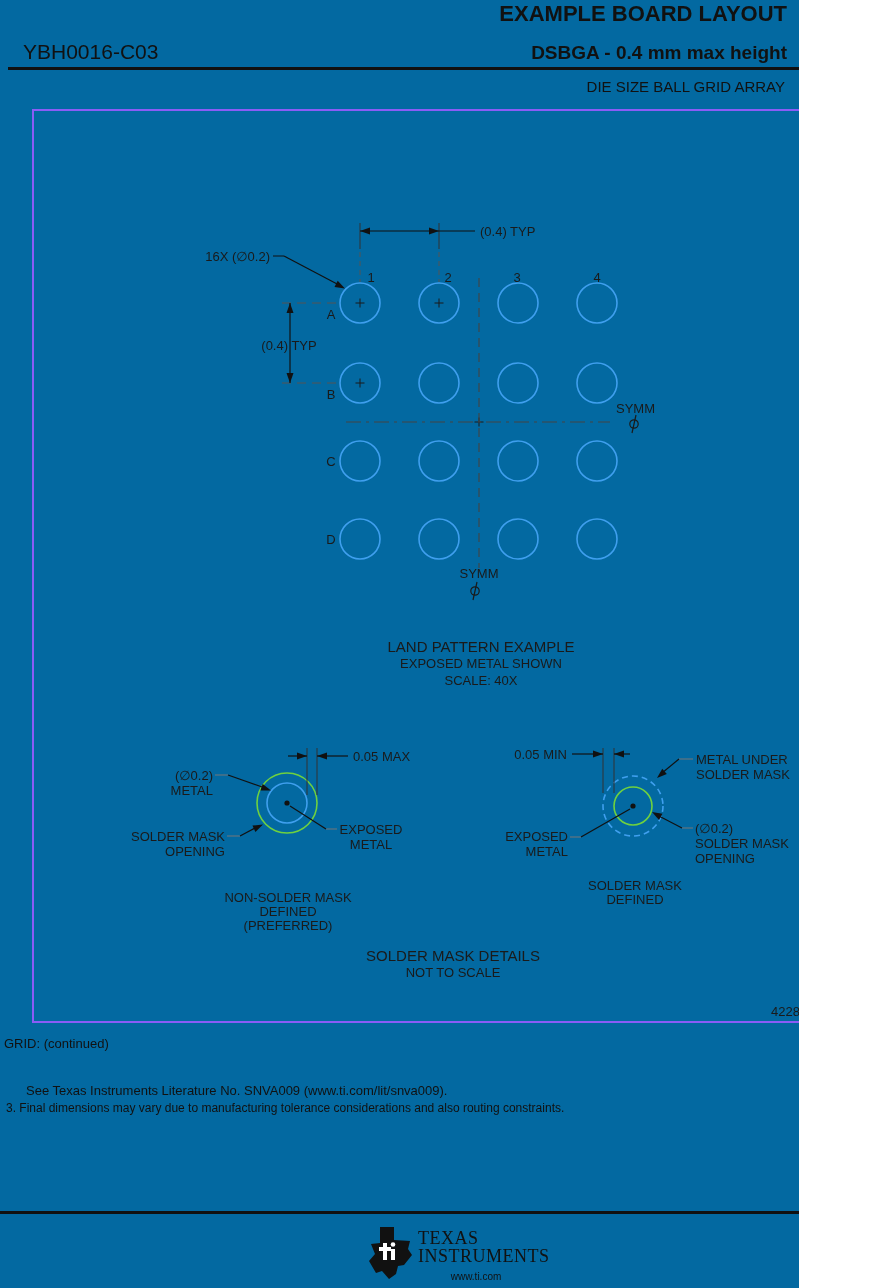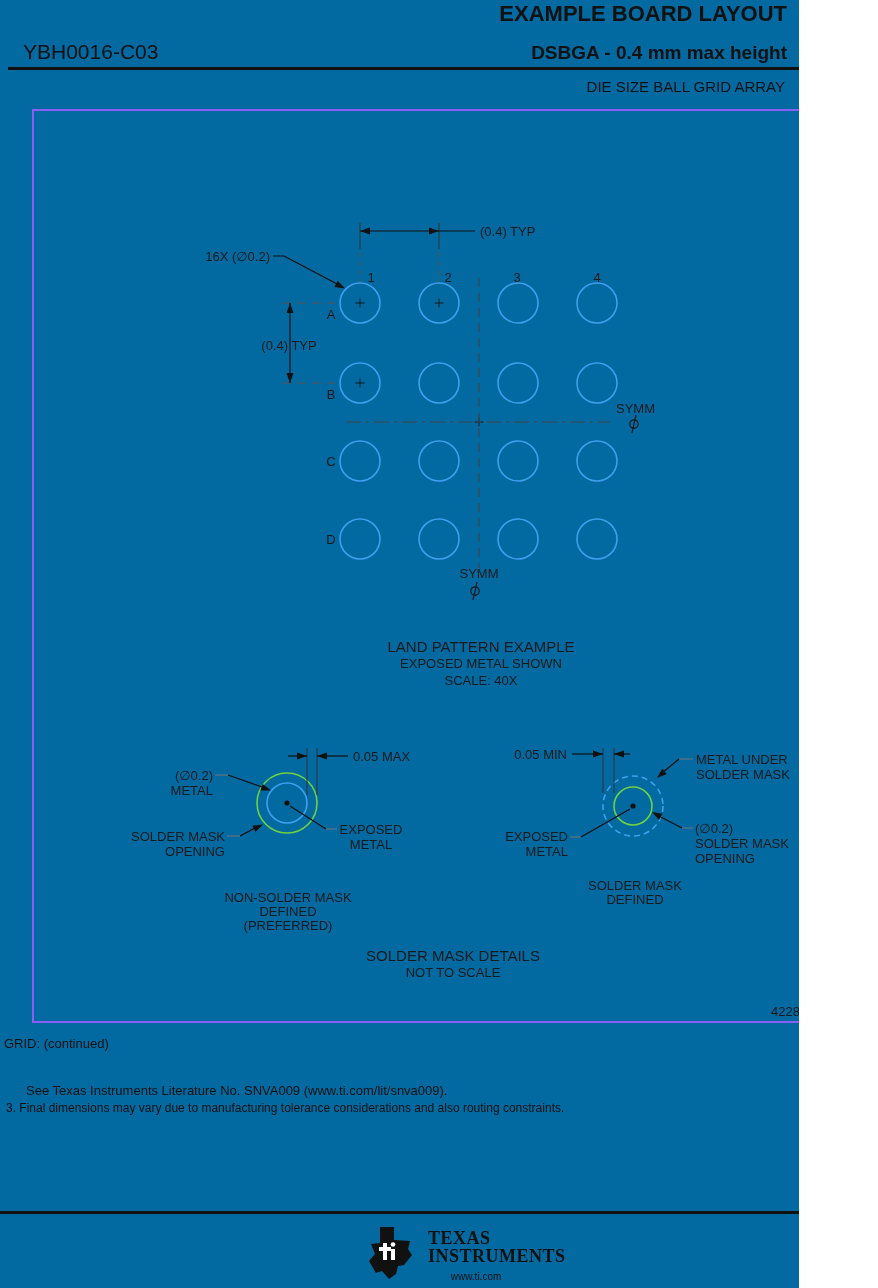--- a/index.html
+++ b/index.html
@@ -13,21 +13,21 @@
   .hdr-pkg{top:78px;right:14px;font-size:15px;}
   .draw-box{top:109px;left:1px;width:872px;height:914px;border:2px solid #8b5cf6;box-sizing:border-box;margin-left:31px;}
   svg{display:block;}
   svg text{font-family:"Liberation Sans",sans-serif;fill:#1a1a1a;font-size:13px;}
   .t15{font-size:15px;}
   .notes-head{top:1036px;left:4px;font-size:13px;}
   .note-l1{top:1066px;left:6px;font-size:12px;margin-top:35px;}
   .note-l2{top:1083px;left:26px;font-size:13px;}
   .foot-rule{top:1211px;left:0;width:878px;height:3px;background:#111;}
   .logo{top:1226px;left:366px;display:flex;}
-  .brand{margin-left:16px;margin-top:3px;font-family:"Liberation Serif",serif;font-weight:bold;line-height:18px;font-size:18px;letter-spacing:.5px;}
+  .brand{margin-left:6px;margin-top:3px;font-family:"Liberation Serif",serif;font-weight:normal;line-height:18px;font-size:18px;letter-spacing:.5px;}
   .tiurl{top:1271px;left:416px;width:120px;text-align:center;font-size:10px;}
 </style>
 </head>
 <body>
 
 <div class="page">
 
   <div class="abs hdr-title">EXAMPLE BOARD LAYOUT</div>
   <div class="abs hdr-part">YBH0016-C03</div>
   <div class="abs hdr-sub">DSBGA - 0.4 mm max height</div>

